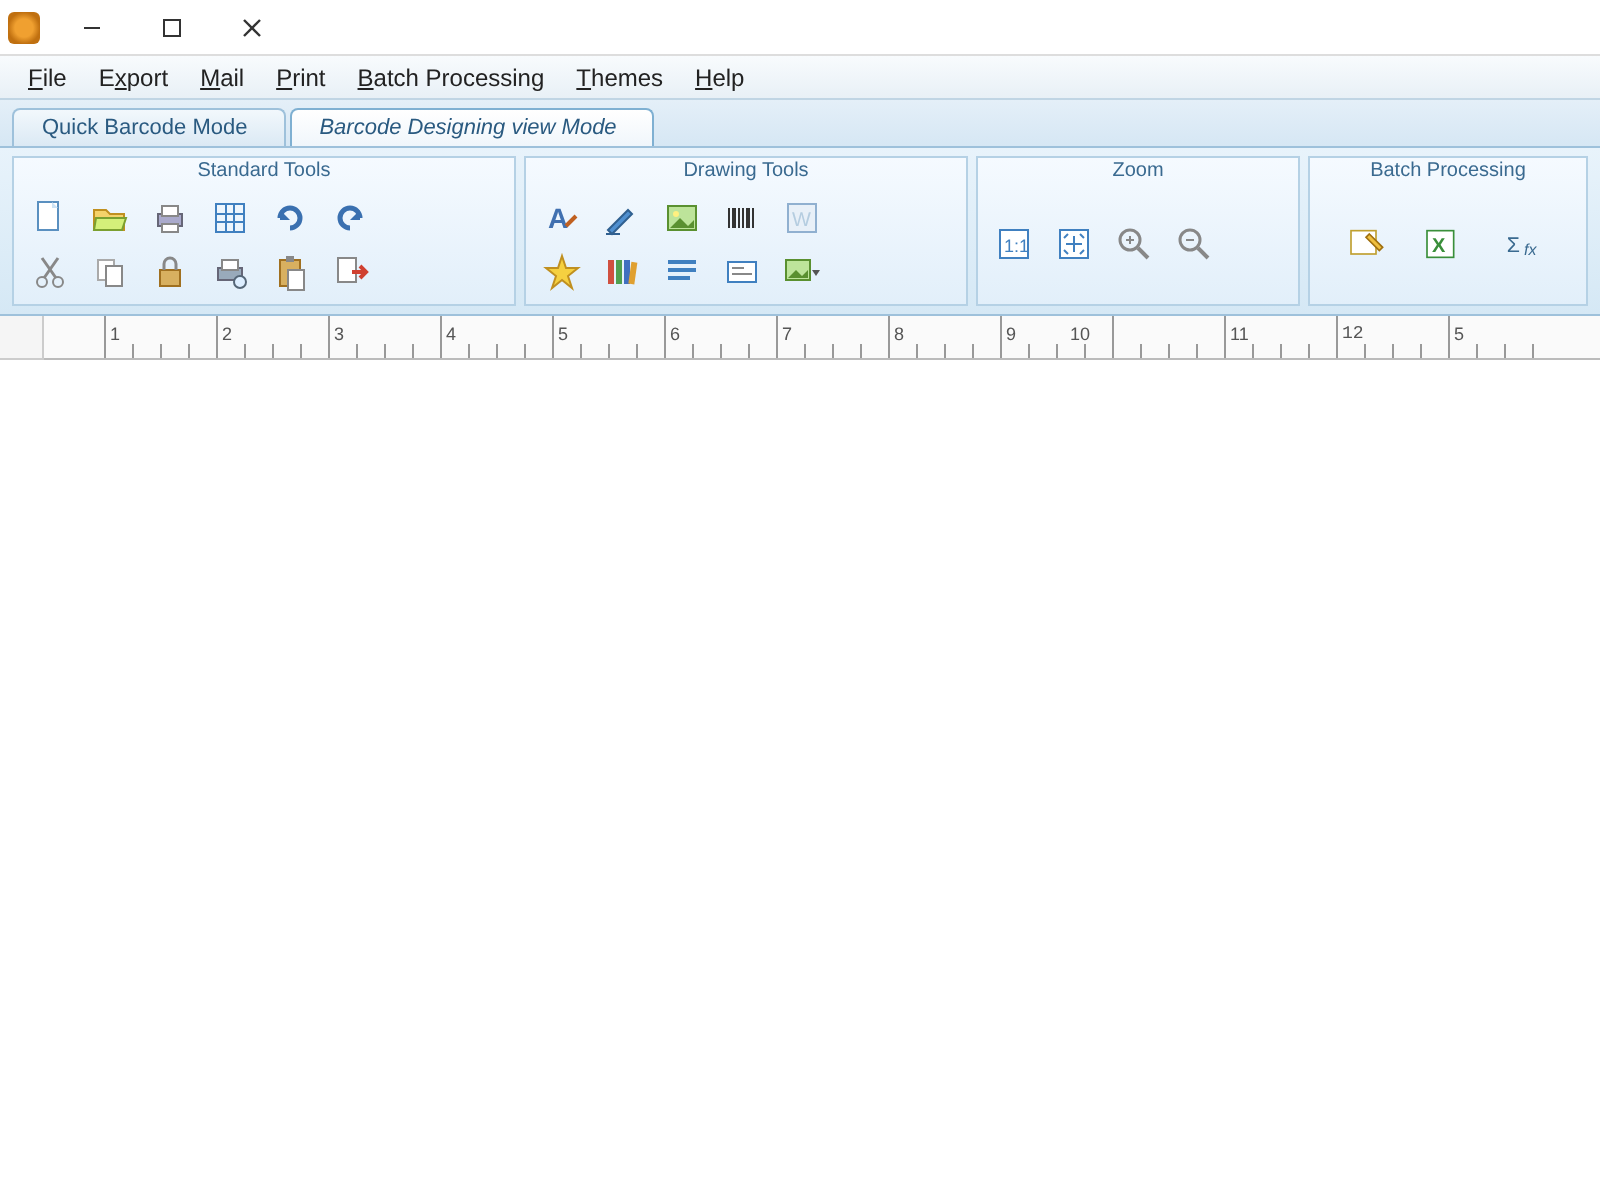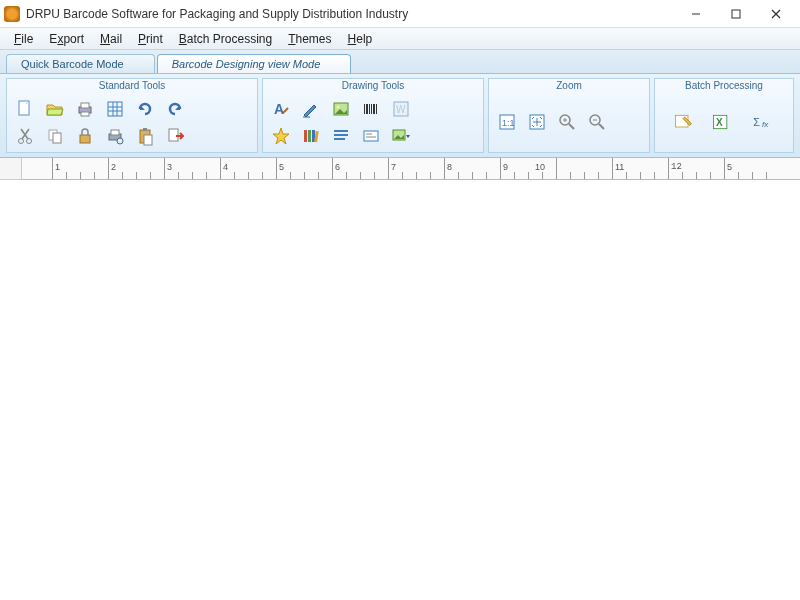--- a/index.html
+++ b/index.html
@@ -12,21 +12,21 @@
 .win-controls { display: flex; }
 .win-btn { width: 40px; height: 26px; display: flex; align-items: center; justify-content: center; font-size: 11px; color: #333; cursor: pointer; }
 
 
 .menubar { height: 22px; background: linear-gradient(#f8fbfd, #e8f0f6); display: flex; align-items: center; padding: 0 6px; font-size: 12px; border-bottom: 1px solid #c0d5e4; }
 .menubar .menu-item { padding: 2px 8px; cursor: pointer; color: #222; }
 .menubar .menu-item u { text-decoration: underline; }
 
 
 .tabstrip { height: 24px; background: linear-gradient(#e4eff8, #d6e7f4); display: flex; align-items: flex-end; padding: 0 6px; border-bottom: 1px solid #9ec1db; }
-.tab { padding: 3px 30px 3px 14px; font-size: 11px; color: #2a5a80; border: 1px solid #9ec1db; border-bottom: none; margin-right: 2px; border-radius: 4px 4px 0 0; background: linear-gradient(#f2f8fc, #dbe9f4); cursor: pointer; }
+.tab { padding: 3px 18px 3px 14px; font-size: 11px; color: #2a5a80; border: 1px solid #9ec1db; border-bottom: none; margin-right: 2px; border-radius: 4px 4px 0 0; background: linear-gradient(#f2f8fc, #dbe9f4); cursor: pointer; }
 .tab.active { background: linear-gradient(#fff, #f0f6fb); border-color: #7fb0d2; font-style: italic; }
 
 
 .ribbon { height: 84px; background: linear-gradient(#e8f3fb, #d5e8f5); border-bottom: 1px solid #9ec1db; display: flex; padding: 2px 4px; }
 .ribbon-group { border: 1px solid #b5d1e5; border-radius: 0; margin: 2px; background: linear-gradient(#f5faff 0%, #e2effa 100%); display: flex; flex-direction: column; }
 .ribbon-group-title { font-size: 10px; color: #3a6a90; text-align: center; padding: 1px 0; }
 .ribbon-group-body { flex: 1; display: flex; align-items: center; padding: 2px 6px; gap: 4px; }
 .rib-col { display: flex; flex-direction: column; gap: 3px; }
 .rib-row { display: flex; gap: 6px; }
 .rib-icon { width: 24px; height: 24px; display: flex; align-items: center; justify-content: center; cursor: pointer; border-radius: 2px; }
@@ -42,21 +42,20 @@
 .main-area { display: flex; flex: 1; }
 .canvas-viewport { flex: 1; background: #9a9a9a; position: relative; overflow: hidden; }
 
 .ws-col { display: flex; flex-direction: column; flex: 1; }
 </style>
 </head>
 <body>
 
 <div class="titlebar">
   <div class="app-icon"></div>
-  <div class="title">DRPU Barcode Software for Packaging and Supply Distribution Industry</div>
   <div class="win-controls">
     <div class="win-btn">
       <svg width="10" height="10">
           <line x1="1" y1="5" x2="9" y2="5" stroke="#333" stroke-width="1"></line>
         </svg>
     </div>
     <div class="win-btn">
       <svg width="10" height="10">
           <rect x="1" y="1" width="8" height="8" fill="none" stroke="#333" stroke-width="1"></rect>
         </svg>

